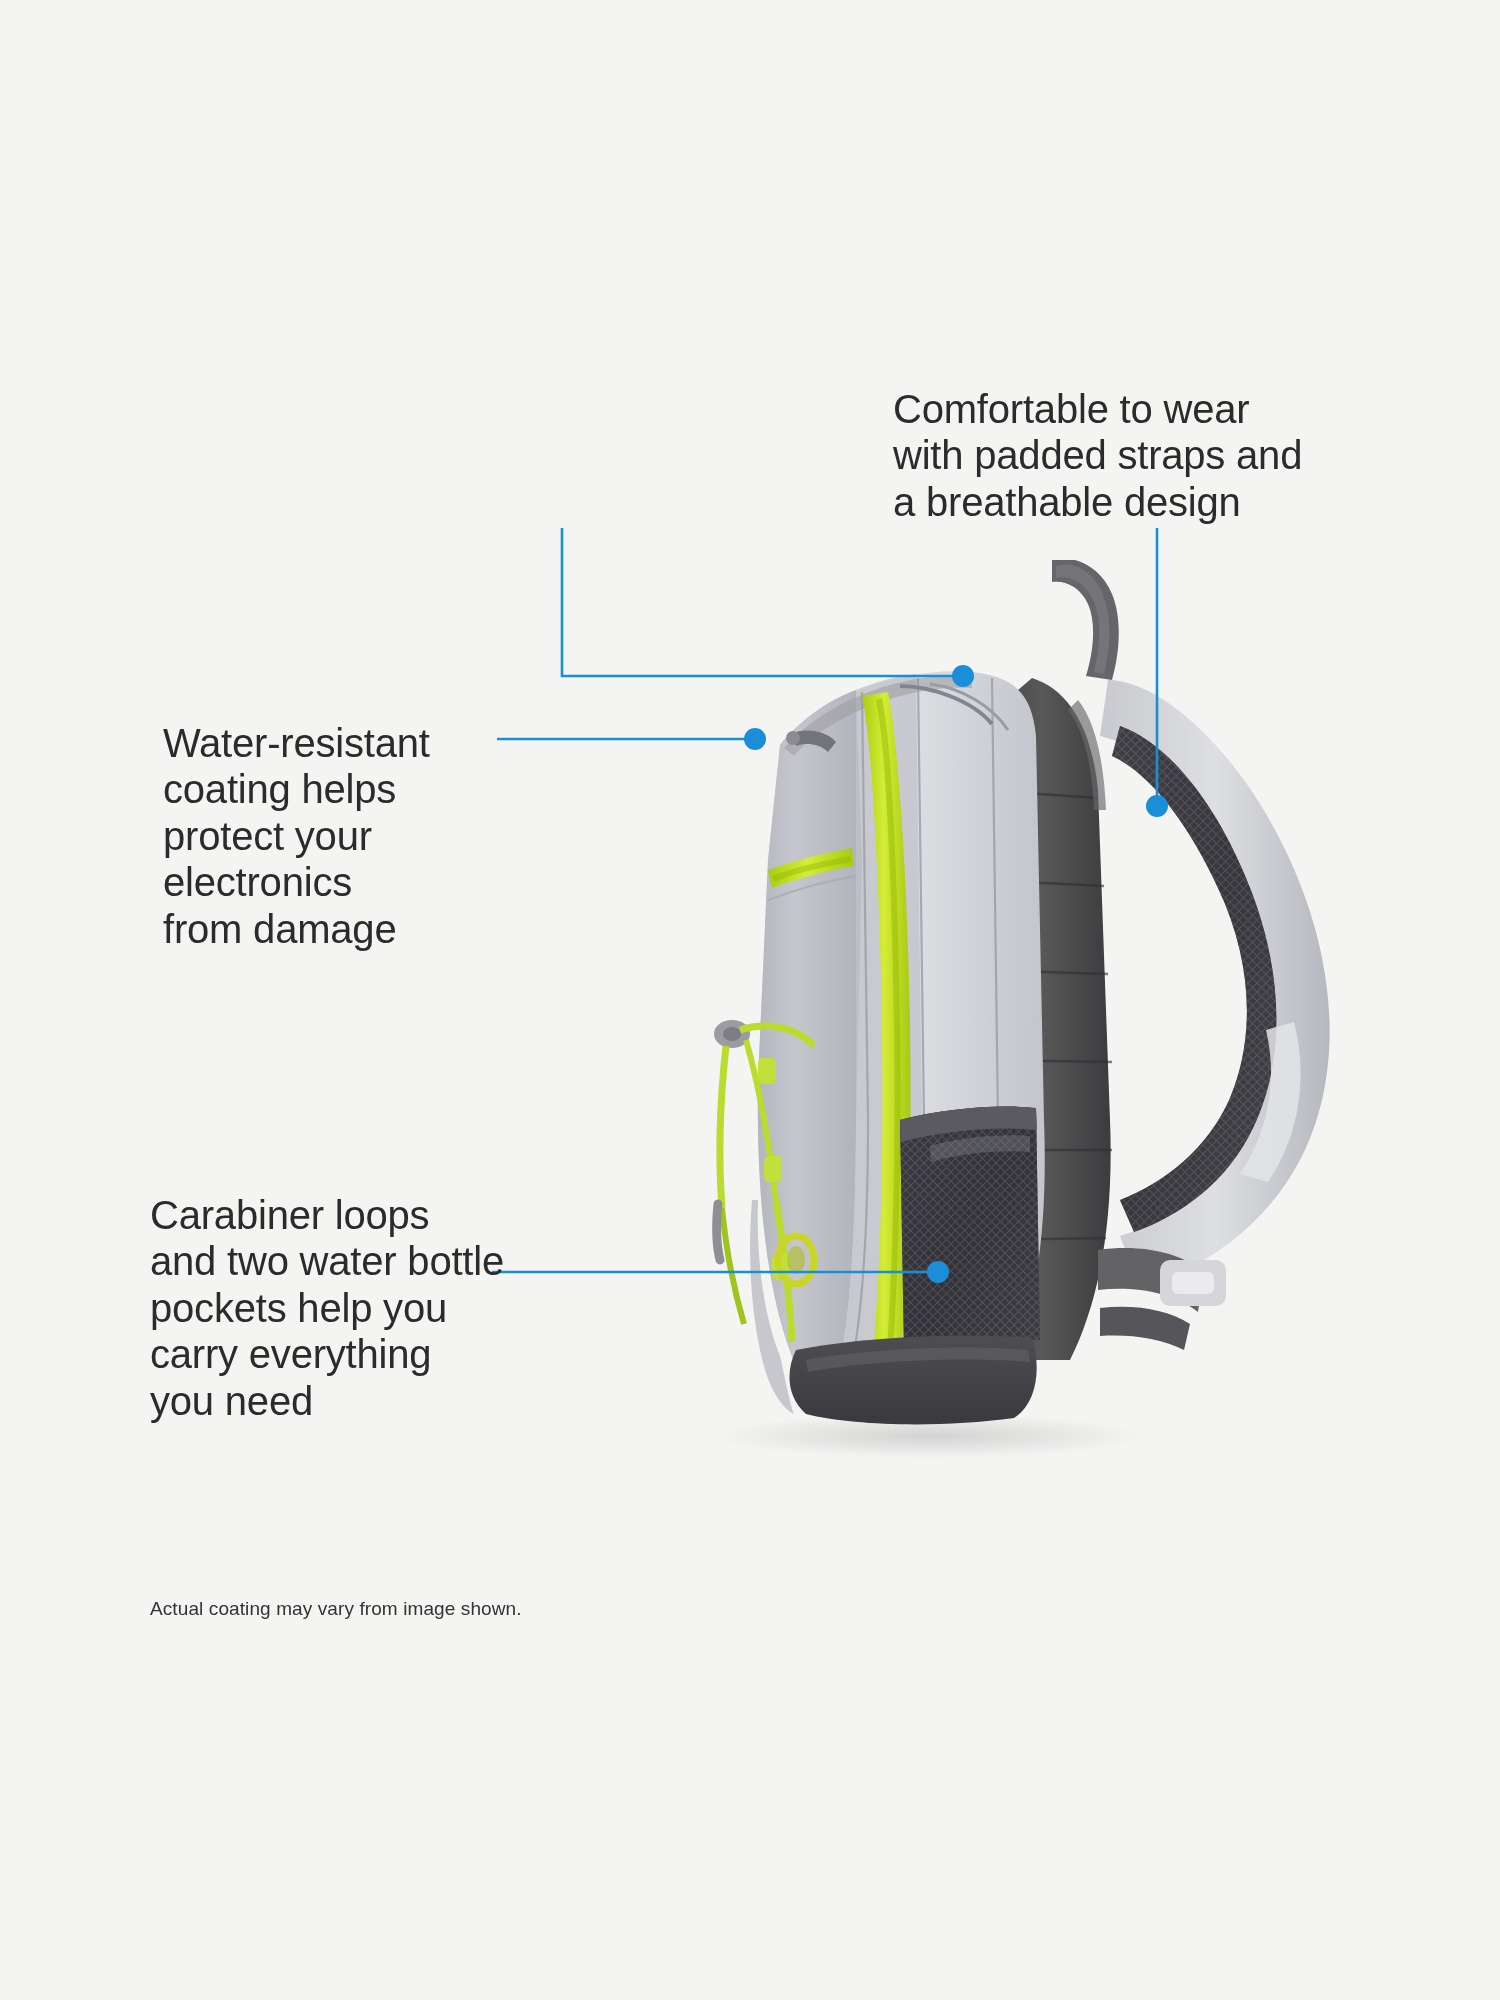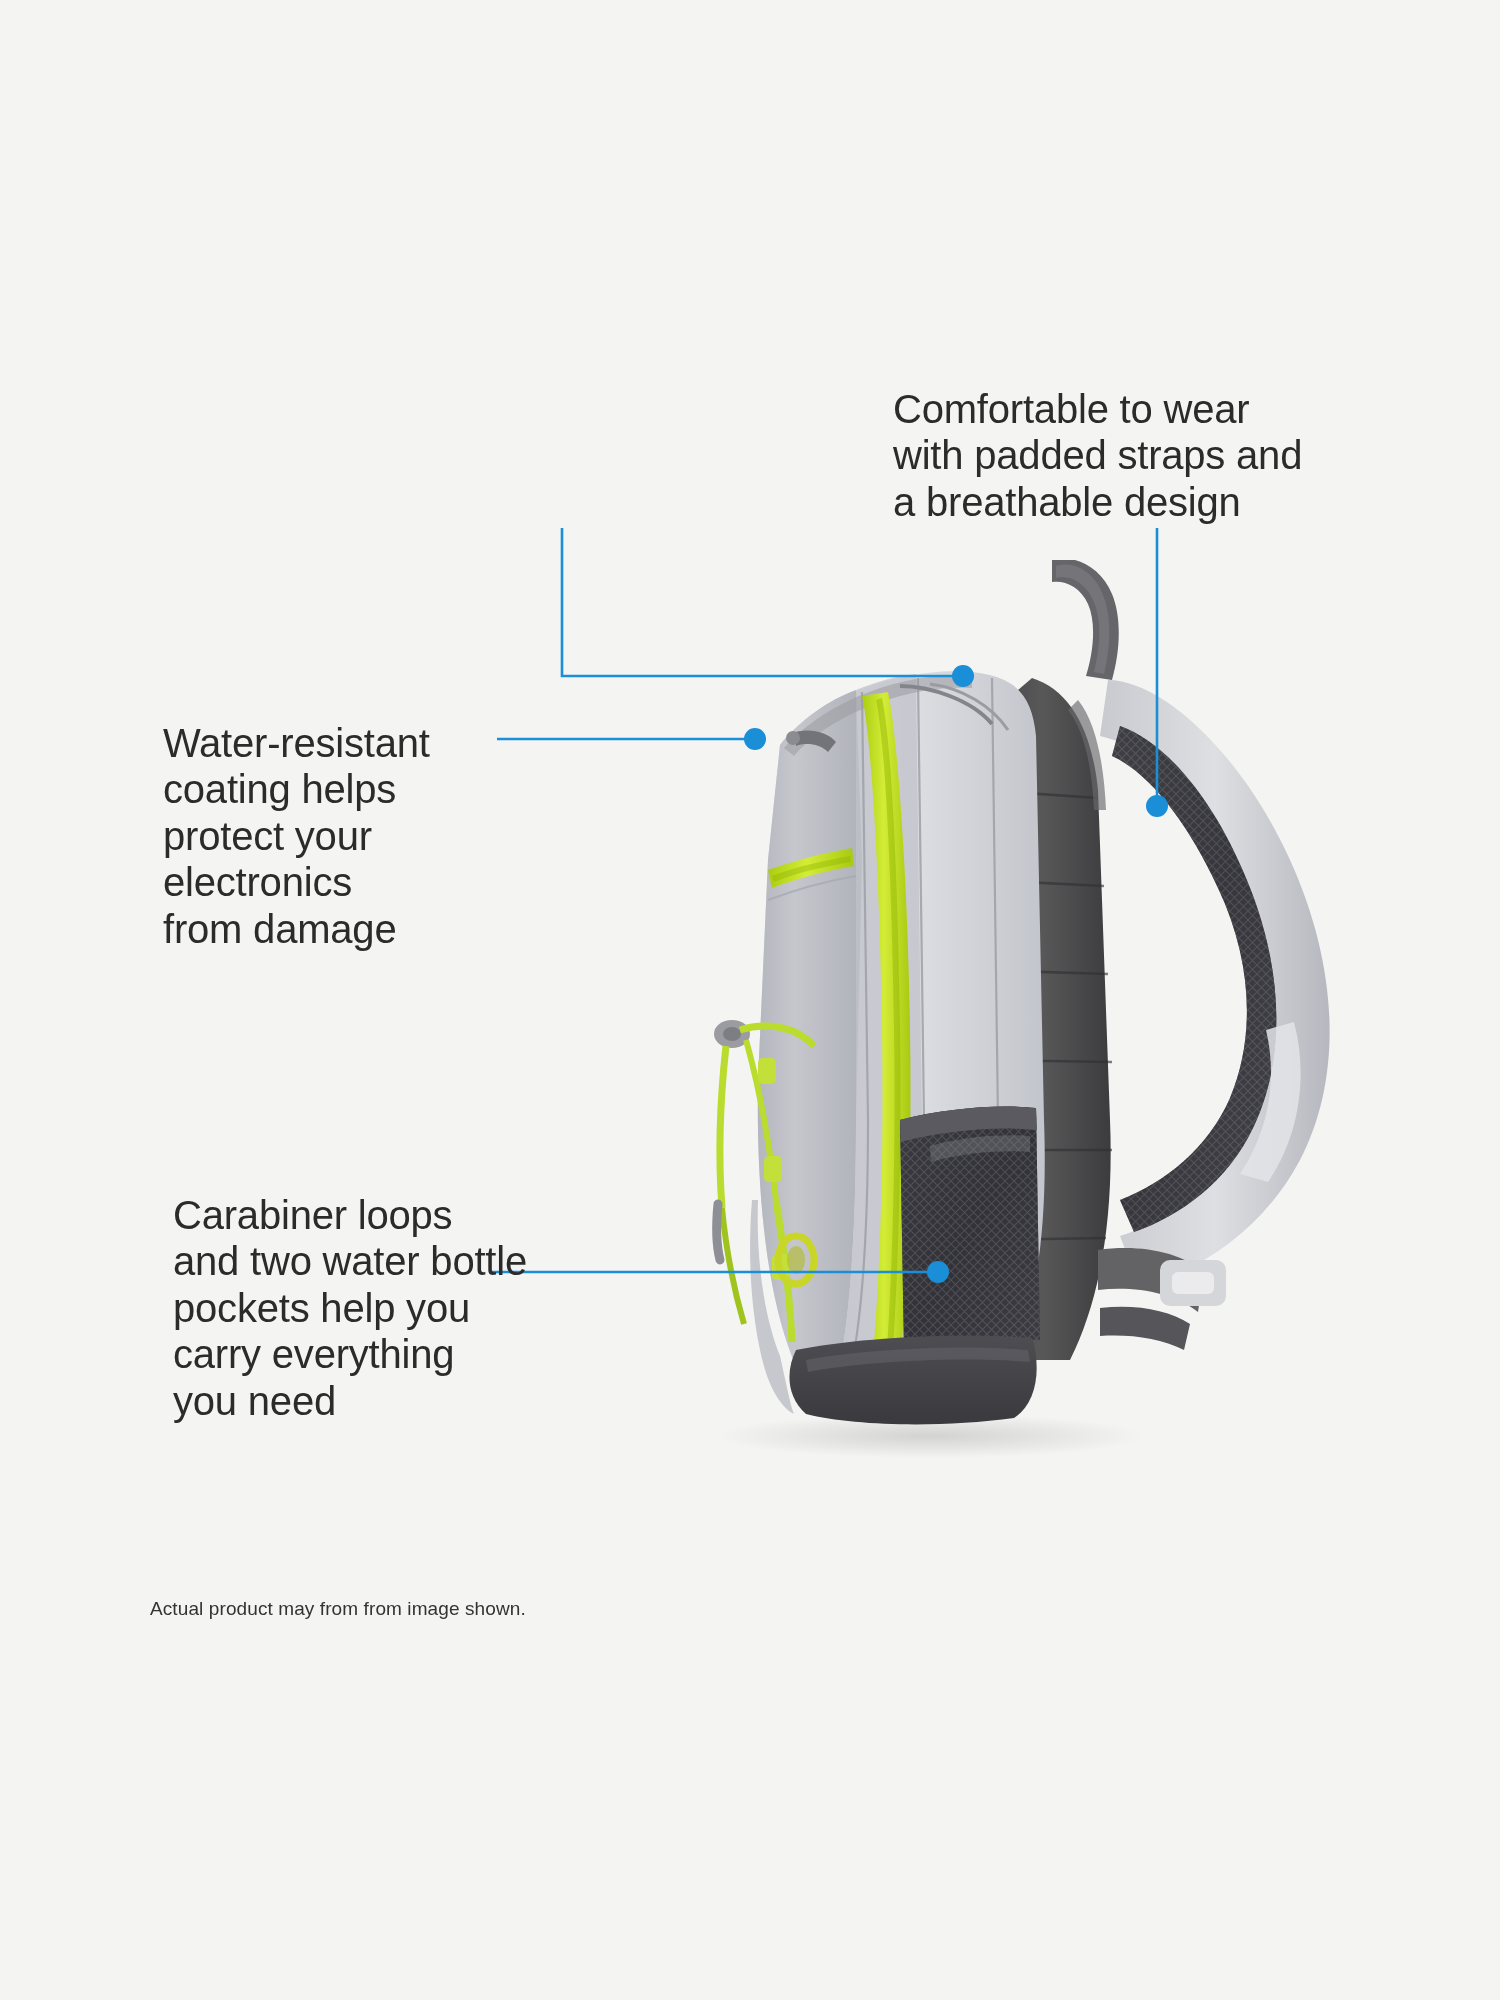--- a/index.html
+++ b/index.html
@@ -18,21 +18,21 @@
     color:#2b2b2b;
     font-size:40px;
     line-height:1.16;
     font-weight:400;
     letter-spacing:-0.2px;
     white-space:pre-line;
   }
   .c-laptop   { left:163px; top:386px;  width:600px; }
   .c-comfort  { left:893px; top:386px;  width:560px; }
   .c-water    { left:163px; top:720px;  width:420px; }
-  .c-carab    { left:173px; top:1192px; width:460px; }
+  .c-carab    { left:150px; top:1192px; width:460px; }
 
   .disclaimer {
     position:absolute;
     left:150px; top:1598px;
     font-size:19px;
     color:#333;
     letter-spacing:0.1px;
   }
 
   
@@ -292,15 +292,15 @@
 protect your
 electronics
 from damage</div>
 
   <div class="callout c-carab">Carabiner loops
 and two water bottle
 pockets help you
 carry everything
 you need</div>
 
-  <div class="disclaimer">Actual product may from from image shown.</div>
+  <div class="disclaimer">Actual coating may vary from image shown.</div>
 
 </div>
 
 </body></html>

